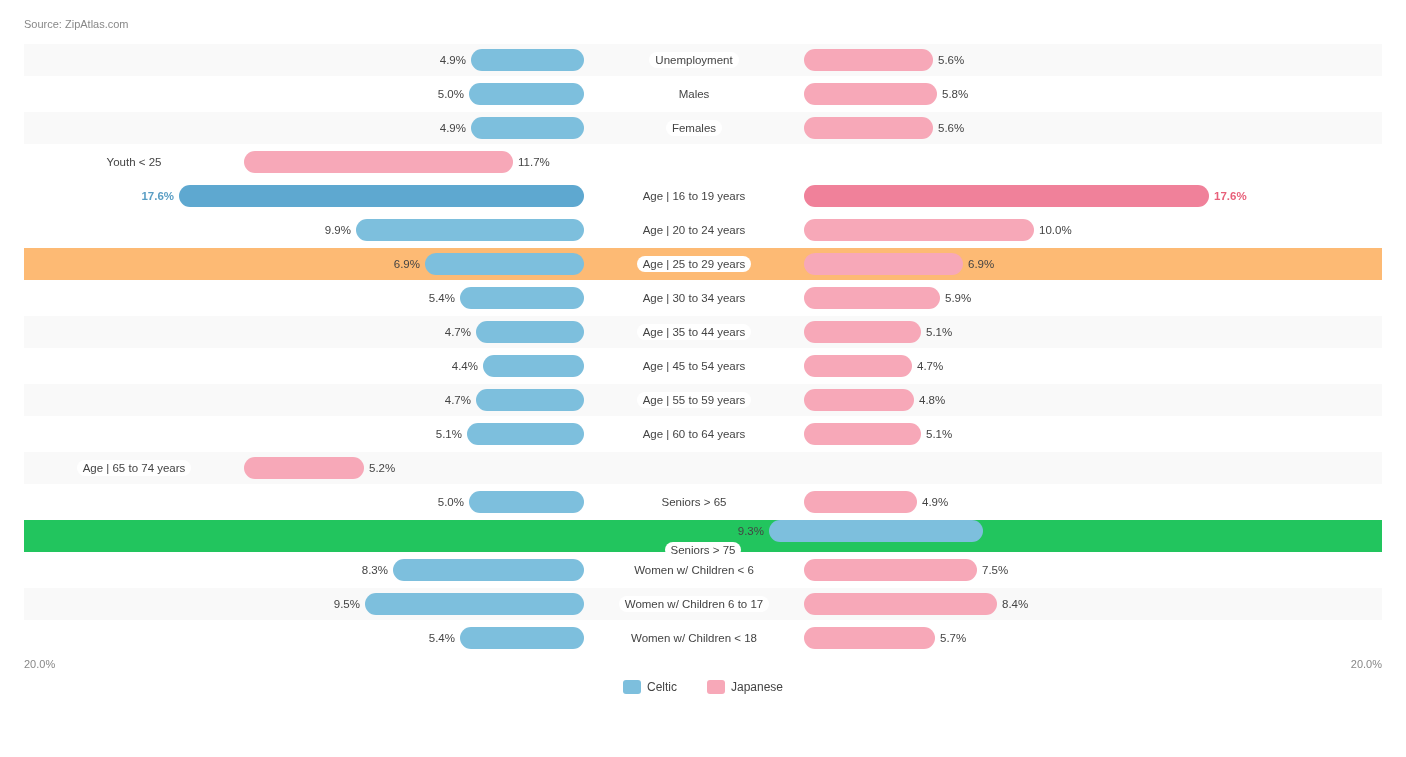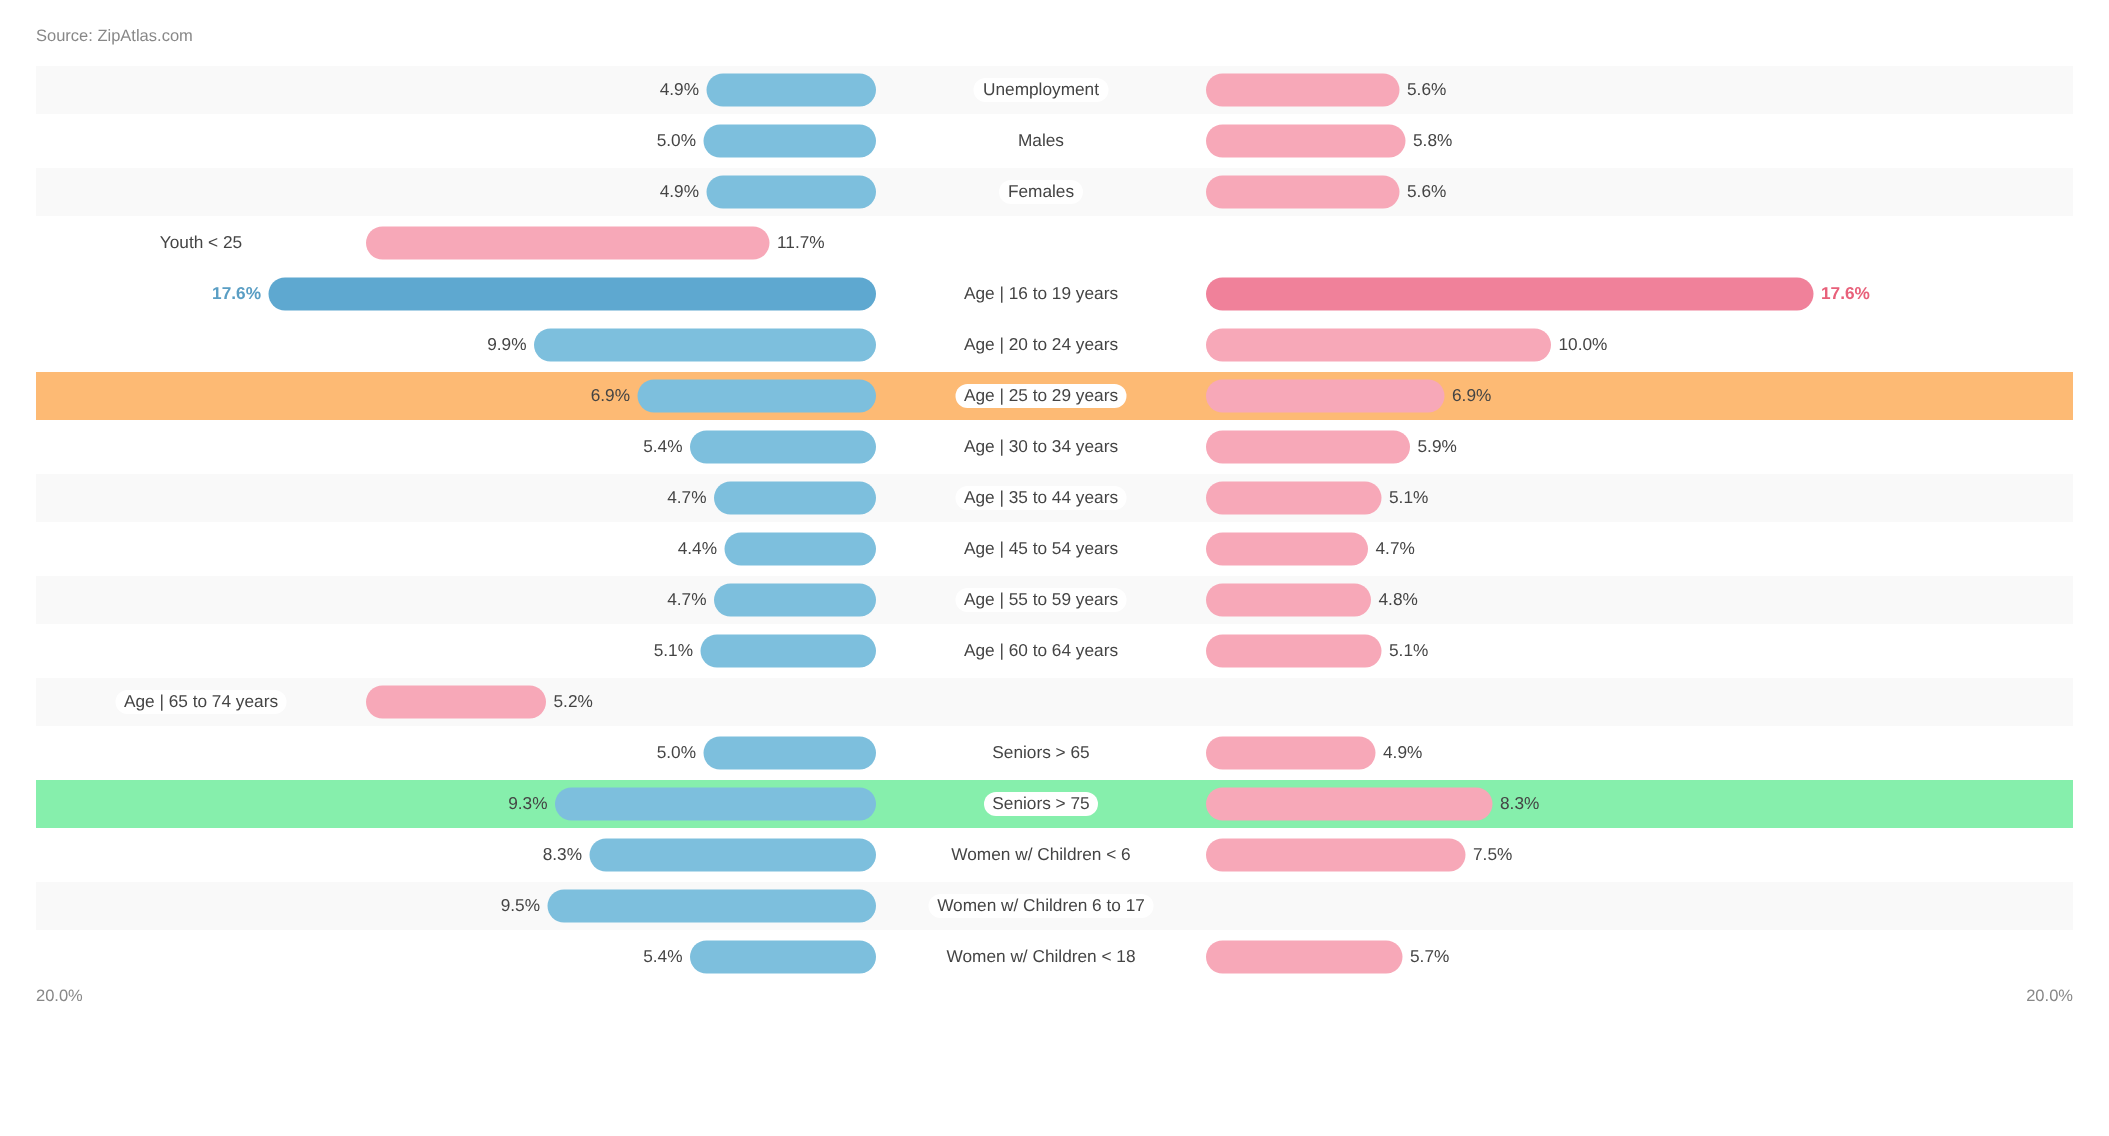--- a/index.html
+++ b/index.html
@@ -387,21 +387,21 @@
         <div class="label-section">
           <span class="label-text">Seniors &gt; 65</span>
         </div>
         <div class="right-section">
           <div class="bar-right-wrap">
             <div class="bar bar-japanese" style="width: 113px;"></div>
             <span class="bar-value bar-value-right">4.9%</span>
           </div>
         </div>
       </div>
-      <div class="bar-row" style="background: #86efac;">
+      <div class="bar-row" style="background: #22c55e; flex-direction: column;">
         <div class="left-section">
           <div class="bar-left-wrap">
             <span class="bar-value bar-value-left">9.3%</span>
             <div class="bar bar-celtic" style="width: 214px;"></div>
           </div>
         </div>
         <div class="label-section">
           <span class="label-text">Seniors &gt; 75</span>
         </div>
         <div class="right-section">
@@ -430,20 +430,26 @@
       </div>
       <div class="bar-row" style="background: rgb(249, 249, 249);">
         <div class="left-section">
           <div class="bar-left-wrap">
             <span class="bar-value bar-value-left">9.5%</span>
             <div class="bar bar-celtic" style="width: 219px;"></div>
           </div>
         </div>
         <div class="label-section">
           <span class="label-text">Women w/ Children 6 to 17</span>
+        </div>
+        <div class="right-section">
+          <div class="bar-right-wrap">
+            <div class="bar bar-japanese" style="width: 193px;"></div>
+            <span class="bar-value bar-value-right">8.4%</span>
+          </div>
         </div>
       </div>
       <div class="bar-row" style="background: rgb(255, 255, 255);">
         <div class="left-section">
           <div class="bar-left-wrap">
             <span class="bar-value bar-value-left">5.4%</span>
             <div class="bar bar-celtic" style="width: 124px;"></div>
           </div>
         </div>
         <div class="label-section">
@@ -456,13 +462,23 @@
           </div>
         </div>
       </div>
     </div>
 
   <div class="axis-labels">
     <span>20.0%</span>
     <span>20.0%</span>
   </div>
 
+  <div class="chart-legend">
+    <div class="legend-item">
+      <div class="legend-swatch" style="background:#7dbfdd;"></div>
+      <span>Celtic</span>
+    </div>
+    <div class="legend-item">
+      <div class="legend-swatch" style="background:#f7a8b8;"></div>
+      <span>Japanese</span>
+    </div>
+  </div>
 </div>
 
 </body></html>

